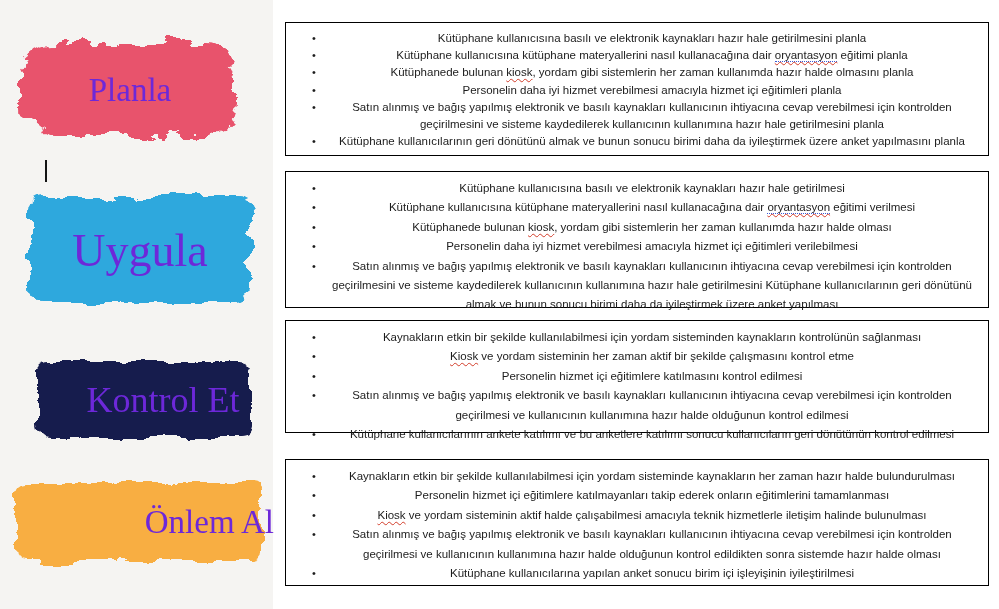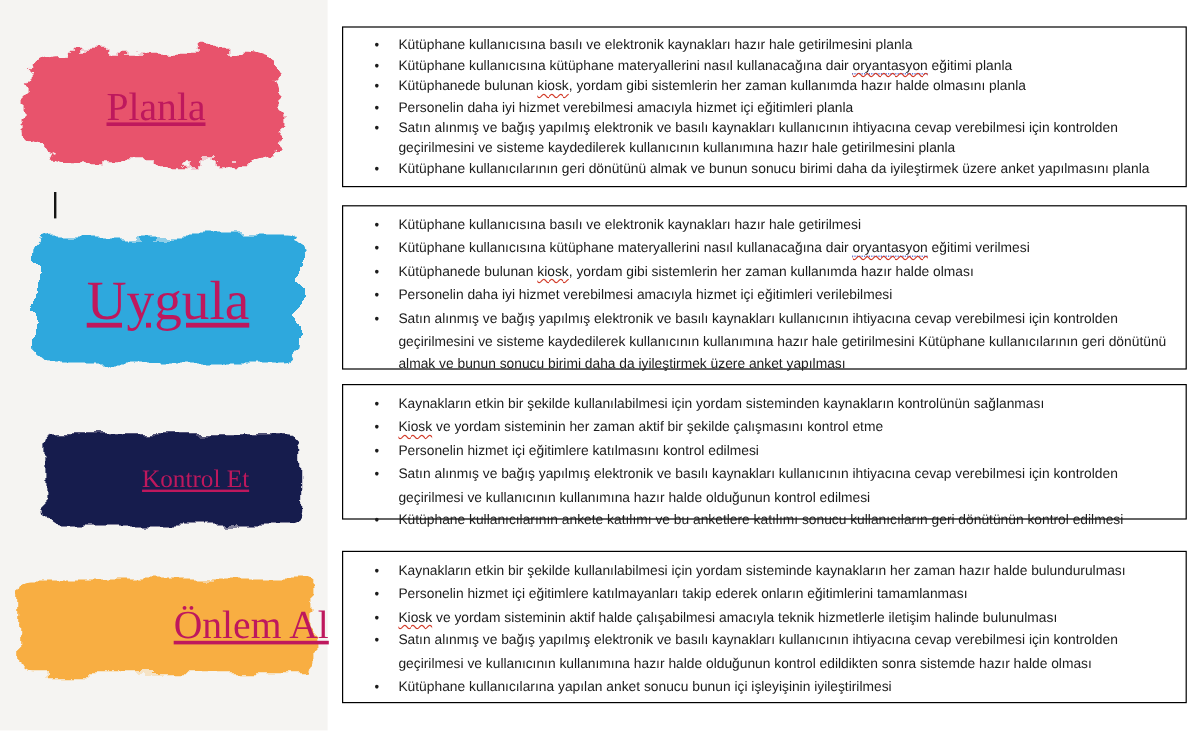--- a/index.html
+++ b/index.html
@@ -7,46 +7,46 @@
     position:relative; width:999px; height:609px; background:#ffffff;
     font-family:"Liberation Sans", sans-serif; overflow:hidden;
   }
   .left-panel {
     position:absolute; left:0; top:0; width:273px; height:609px;
     background:#f5f4f2;
   }
   .blob { position:absolute; display:flex; align-items:center; justify-content:center; }
   .blob svg { position:absolute; left:0; top:0; width:100%; height:100%; }
   .blob-label {
-    position:relative; z-index:2; color:#be185d;
-    font-family:"Liberation Serif", serif; font-weight:400; white-space:nowrap;text-decoration:underline;
+    position:relative; z-index:2; color:#6d28d9;
+    font-family:"Liberation Serif", serif; font-weight:400; white-space:nowrap;
   }
   #blob-planla  { left:5px;  top:26px;  width:250px; height:128px; }
   #blob-uygula  { left:14px; top:183px; width:252px; height:135px; }
   #blob-kontrol { left:22px; top:350px; width:246px; height:99px; }
   #blob-onlem   { left:2px;  top:471px; width:272px; height:103px;justify-content:flex-end; }
   #blob-planla .blob-label  { font-size:33px; }
   #blob-uygula .blob-label  { font-size:46px; }
-  #blob-kontrol .blob-label { font-size:21px;margin-left:36px; }
+  #blob-kontrol .blob-label { font-size:36px;margin-left:36px; }
   #blob-onlem .blob-label   { font-size:33px; }
 
   .connector { position:absolute; left:45px; top:160px; width:2px; height:22px; background:#141414; }
 
   .text-box {
     position:absolute; left:285px; width:704px; box-sizing:border-box;
     border:1.5px solid #000000; background:#ffffff;
   }
   #box-planla  { top:22px;  height:134px; }
   #box-uygula  { top:171px; height:137px; }
   #box-kontrol { top:320px; height:113px; }
   #box-onlem   { top:459px; height:127px; }
 
   ul.bullets {
     margin:0; padding:7px 16px 0 46px; list-style:none;
-    font-size:11.5px; color:#1c1c1c; letter-spacing:0;
+    font-size:11.5px; color:#1c1c1c; letter-spacing:0;text-align:center;
   }
   ul.bullets li { position:relative; line-height:19.4px; }
   #box-planla ul.bullets li { line-height:17.2px; }
   ul.bullets li::before {
     content:"\2022"; position:absolute; left:-20px; top:0; font-size:11px; color:#1c1c1c;
   }
   .sq-spell {
     text-decoration-line:underline; text-decoration-style:wavy;
     text-decoration-color:#d23c2a; text-decoration-thickness:1px; text-underline-offset:2px;
   }
@@ -149,17 +149,17 @@
         <li><span>Kütüphane kullanıcılarının ankete katılımı ve bu anketlere katılımı sonucu kullanıcıların geri dönütünün kontrol edilmesi</span></li>
       </ul>
   </div>
 
   <div class="text-box" id="box-onlem">
     <ul class="bullets">
         <li><span>Kaynakların etkin bir şekilde kullanılabilmesi için yordam sisteminde kaynakların her zaman hazır halde bulundurulması</span></li>
         <li><span>Personelin hizmet içi eğitimlere katılmayanları takip ederek onların eğitimlerini tamamlanması</span></li>
         <li><span class="sq-spell">Kiosk</span><span> ve yordam sisteminin aktif halde çalışabilmesi amacıyla teknik hizmetlerle iletişim halinde bulunulması</span></li>
         <li><span>Satın alınmış ve bağış yapılmış elektronik ve basılı kaynakları kullanıcının ihtiyacına cevap verebilmesi için kontrolden geçirilmesi ve kullanıcının kullanımına hazır halde olduğunun kontrol edildikten sonra sistemde hazır halde olması</span></li>
-        <li><span>Kütüphane kullanıcılarına yapılan anket sonucu bunun içi işleyişinin iyileştirilmesi</span></li>
+        <li><span>Kütüphane kullanıcılarına yapılan anket sonucu birim içi işleyişinin iyileştirilmesi</span></li>
       </ul>
   </div>
 
 </div>
 
 </body></html>

